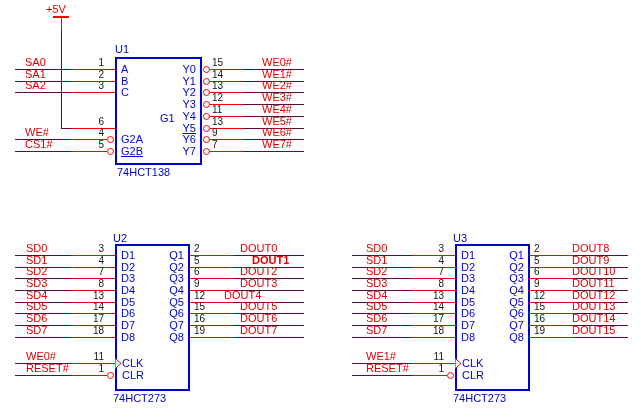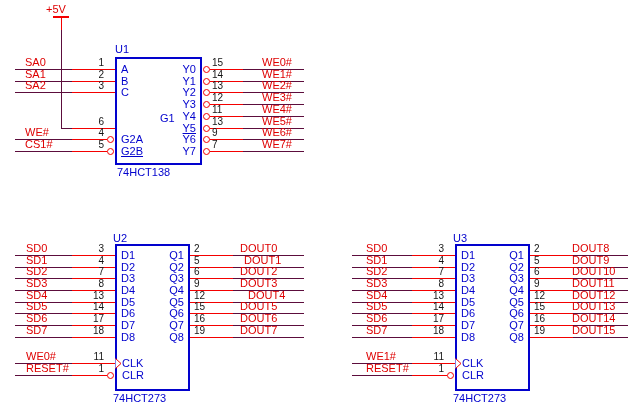--- a/index.html
+++ b/index.html
@@ -184,36 +184,36 @@
     <div class="abs net-label" style="left: 26px; top: 363px;">RESET#</div>
     <div class="abs pin-name" style="left: 122px; top: 369px;">CLR</div>
     <div class="abs lead" style="left: 190px; top: 255px; width: 43px;"></div>
     <div class="abs hwire" style="left: 233px; top: 255px; width: 71px;"></div>
     <div class="abs pin-number" style="left: 194px; top: 244px;">2</div>
     <div class="abs net-label" style="left: 240px; top: 243px;">DOUT0</div>
     <div class="abs pin-name" style="left: 142px; width: 42px; top: 249px; text-align: right;">Q1</div>
     <div class="abs lead" style="left: 190px; top: 267px; width: 43px;"></div>
     <div class="abs hwire" style="left: 233px; top: 267px; width: 71px;"></div>
     <div class="abs pin-number" style="left: 194px; top: 256px;">5</div>
-    <div class="abs net-label" style="left: 244px; top: 255px;">DOUT1</div>
+    <div class="abs net-label" style="left: 252px; top: 255px; font-weight: bold;">DOUT1</div>
     <div class="abs pin-name" style="left: 142px; width: 42px; top: 261px; text-align: right;">Q2</div>
     <div class="abs lead" style="left: 190px; top: 278px; width: 43px;"></div>
     <div class="abs hwire" style="left: 233px; top: 278px; width: 71px;"></div>
     <div class="abs pin-number" style="left: 194px; top: 267px;">6</div>
     <div class="abs net-label" style="left: 240px; top: 266px;">DOUT2</div>
     <div class="abs pin-name" style="left: 142px; width: 42px; top: 272px; text-align: right;">Q3</div>
     <div class="abs lead" style="left: 190px; top: 290px; width: 43px;"></div>
     <div class="abs hwire" style="left: 233px; top: 290px; width: 71px;"></div>
     <div class="abs pin-number" style="left: 194px; top: 279px;">9</div>
     <div class="abs net-label" style="left: 240px; top: 278px;">DOUT3</div>
     <div class="abs pin-name" style="left: 142px; width: 42px; top: 284px; text-align: right;">Q4</div>
     <div class="abs lead" style="left: 190px; top: 302px; width: 43px;"></div>
     <div class="abs hwire" style="left: 233px; top: 302px; width: 71px;"></div>
     <div class="abs pin-number" style="left: 194px; top: 291px;">12</div>
-    <div class="abs net-label" style="left: 248px; top: 290px;">DOUT4</div>
+    <div class="abs net-label" style="left: 224px; top: 290px;">DOUT4</div>
     <div class="abs pin-name" style="left: 142px; width: 42px; top: 296px; text-align: right;">Q5</div>
     <div class="abs lead" style="left: 190px; top: 313px; width: 43px;"></div>
     <div class="abs hwire" style="left: 233px; top: 313px; width: 71px;"></div>
     <div class="abs pin-number" style="left: 194px; top: 302px;">15</div>
     <div class="abs net-label" style="left: 240px; top: 301px;">DOUT5</div>
     <div class="abs pin-name" style="left: 142px; width: 42px; top: 307px; text-align: right;">Q6</div>
     <div class="abs lead" style="left: 190px; top: 325px; width: 43px;"></div>
     <div class="abs hwire" style="left: 233px; top: 325px; width: 71px;"></div>
     <div class="abs pin-number" style="left: 194px; top: 314px;">16</div>
     <div class="abs net-label" style="left: 240px; top: 313px;">DOUT6</div>

